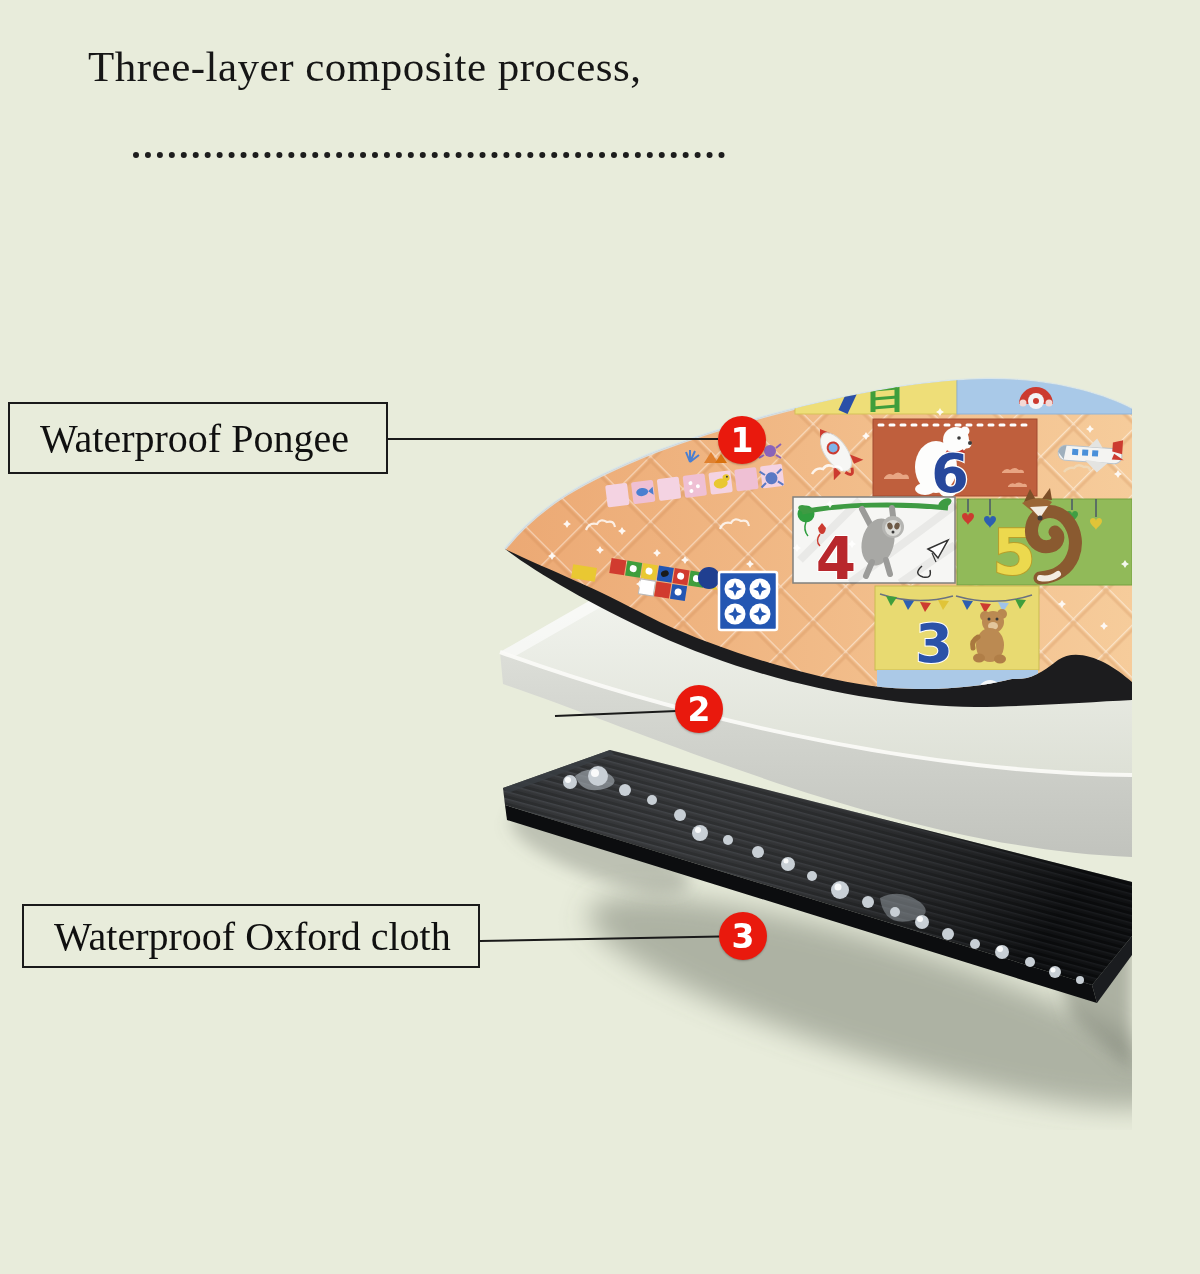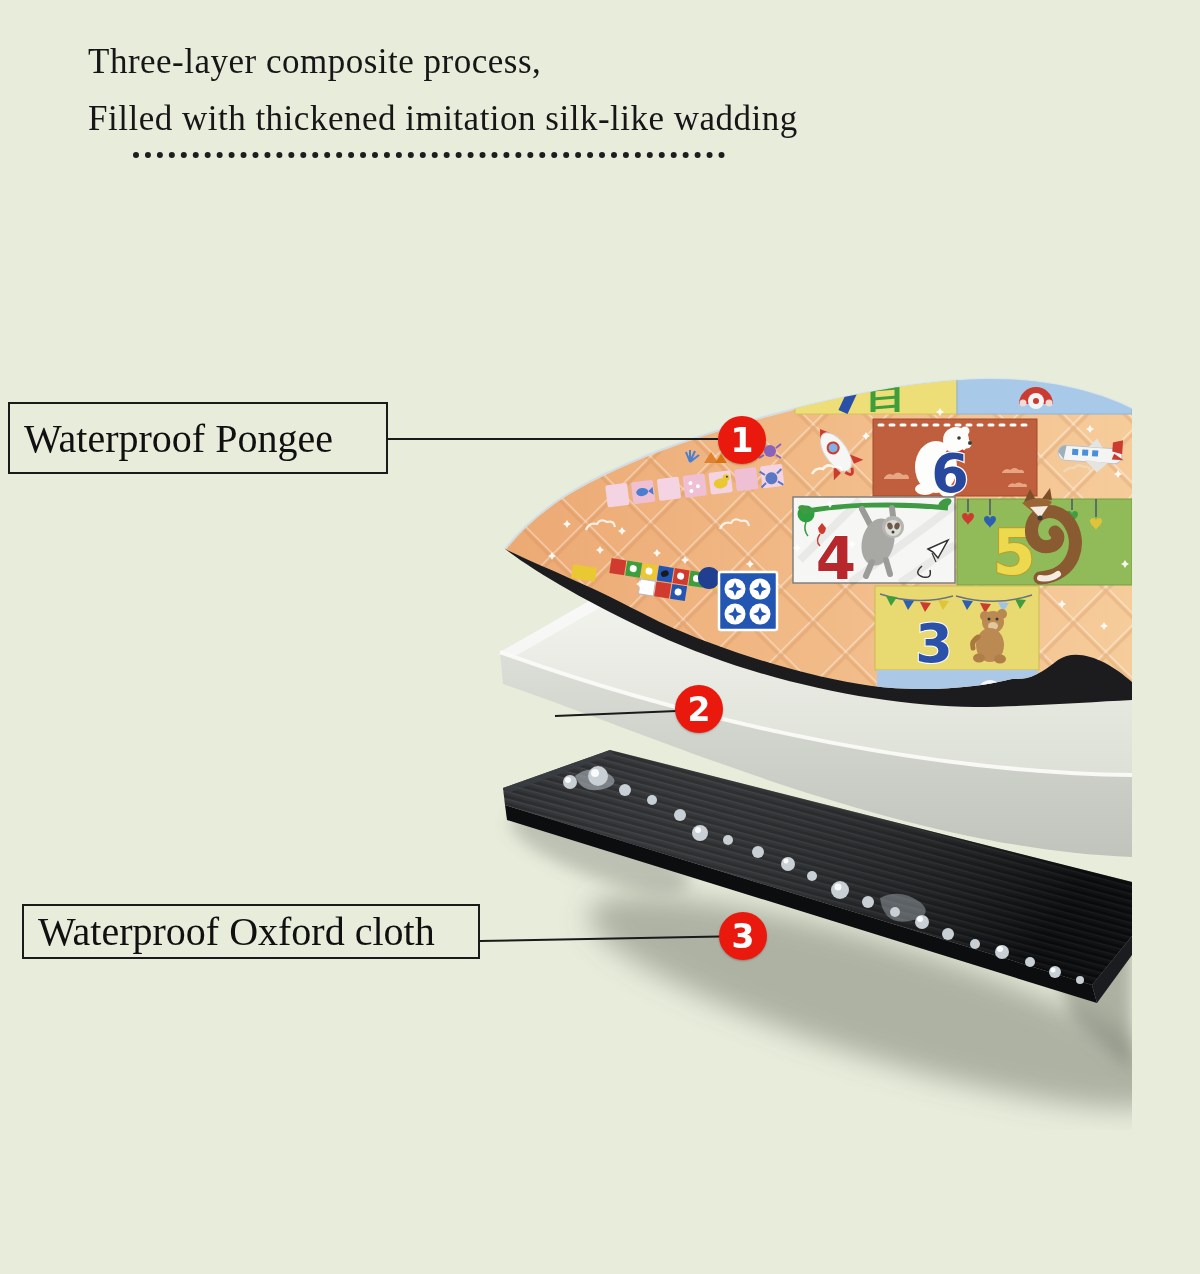--- a/index.html
+++ b/index.html
@@ -1,31 +1,31 @@
 <!DOCTYPE html>
 <html><head>
 <meta charset="utf-8">
 <style>
   html,body{margin:0;padding:0;}
   body{width:1200px;height:1274px;position:relative;overflow:hidden;
        background:#e8ecdb;font-family:"Liberation Serif",serif;}
   .stage{position:absolute;inset:0;width:1200px;height:1274px;}
   svg.art{position:absolute;left:0;top:0;}
-  .title-line{position:absolute;left:88px;color:#161616;font-size:35px;
+  .title-line{position:absolute;left:88px;color:#161616;font-size:43px;
        font-family:"Liberation Serif",serif;white-space:nowrap;letter-spacing:.5px;}
   #t1{top:42px;} #t2{top:99px;}
   .dots{position:absolute;left:133px;top:140px;width:592px;height:12px;
        border-bottom:6px dotted #1d1d1d;}
   .lbox{position:absolute;border:2px solid #1a1a1a;background:transparent;
-       display:flex;align-items:center;padding-left:14px;box-sizing:border-box;
+       display:flex;align-items:center;padding-left:30px;box-sizing:border-box;
        font-size:40px;color:#101010;white-space:nowrap;
        font-family:"Liberation Serif",serif;}
   #lbox1{left:8px;top:402px;width:380px;height:72px;}
   #lbox2{left:4px;top:680px;width:551px;height:72px;}
-  #lbox3{left:22px;top:904px;width:458px;height:55px;}
+  #lbox3{left:22px;top:904px;width:458px;height:64px;}
   .lline{position:absolute;height:2px;background:#1a1a1a;transform-origin:left center;}
   #lline1{left:388px;top:438px;width:330px;}
   #lline2{left:555px;top:715px;width:122px;transform:rotate(-2.4deg);}
   #lline3{left:480px;top:940px;width:240px;transform:rotate(-1.1deg);}
   .badge{position:absolute;width:48px;height:48px;border-radius:50%;
        background:#e9190d;color:#ffffff;font-family:"DejaVu Sans","Liberation Sans",sans-serif;
        font-weight:bold;font-size:33px;display:flex;align-items:center;justify-content:center;
        box-shadow:0 1px 2px rgba(0,0,0,.25);}
   #badge1{left:718px;top:416px;}
   #badge2{left:675px;top:685px;}
@@ -391,21 +391,20 @@
         <path d="M866 432 l1.5 2.5 l2.5 1.5 l-2.5 1.5 l-1.5 2.5 l-1.5 -2.5 l-2.5 -1.5 l2.5 -1.5 Z"></path>
         <path d="M640 580 l1.5 2.5 l2.5 1.5 l-2.5 1.5 l-1.5 2.5 l-1.5 -2.5 l-2.5 -1.5 l2.5 -1.5 Z"></path>
         <path d="M1125 560 l1.5 2.5 l2.5 1.5 l-2.5 1.5 l-1.5 2.5 l-1.5 -2.5 l-2.5 -1.5 l2.5 -1.5 Z"></path>
       </g>
     </g>
   </g>
 </g>
 </svg>
 
 <div class="title-line" id="t1">Three-layer composite process,</div>
-<div class="title-line" id="t2">Filled with thickened imitation silk-like wadding</div>
 <div class="dots"></div>
 
 <div class="lbox" id="lbox1">Waterproof Pongee</div>
 <div class="lbox" id="lbox3">Waterproof Oxford cloth</div>
 
 <div class="lline" id="lline1"></div>
 <div class="lline" id="lline2"></div>
 <div class="lline" id="lline3"></div>
 
 <div class="badge" id="badge1">1</div>

